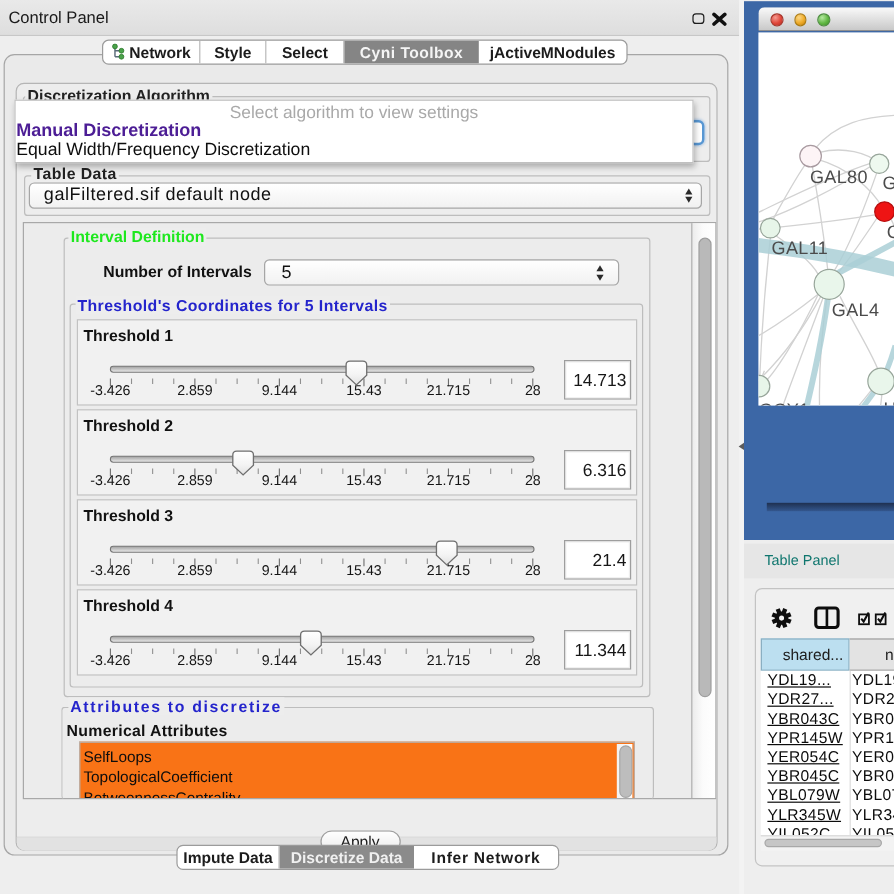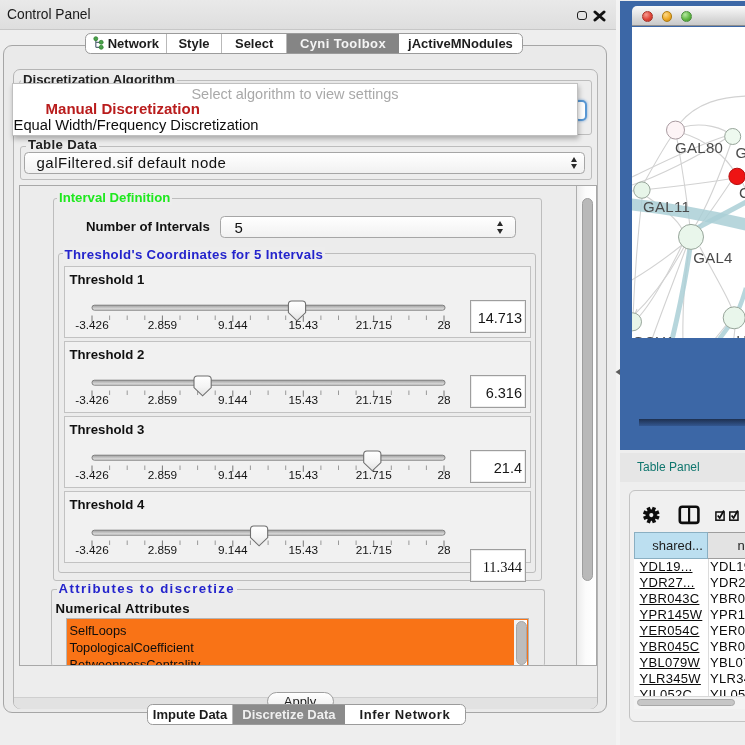--- a/index.html
+++ b/index.html
@@ -79,21 +79,21 @@
     border-right:1px solid #b9b9b9; height:100%; }
   #bottabs .seg:last-child { border-right:none; }
   #bottabs .dark { background:#8b8b8b; color:#f0f0f0; border-right:none; }
 
   
   #popup { left:12px; top:83px; width:566px; height:53px; background:#ffffff;
     border:1px solid #c0c0c0; box-shadow:1px 3px 5px rgba(0,0,0,0.28); }
   #popup .hint { position:absolute; left:0; right:0; top:2px;
     text-align:center; color:#a9a9a9; font-size:14.5px; }
   #popup .i1 { position:absolute; left:0.6px; top:16px; font-size:15px;
-    font-weight:bold; color:#b91c1c;margin-left:32px; }
+    font-weight:bold; color:#4c1d95; }
   #popup .i2 { position:absolute; left:0.6px; top:33px; font-size:14.7px;
     color:#0d0d0d; }
   #focusring { left:574px; top:99.5px; width:12.5px; height:21px;
     background:#ffffff; border:2px solid #5897d3; border-radius:5px;
     box-shadow:0 0 2px 1px rgba(100,155,215,.4); }
 
   
   #netframe { left:619.5px; top:0.8px; width:126px; height:449.4px;
     background:linear-gradient(180deg,#315astreak 0%,#3c67a6 0%); background:#3c67a6; }
   #nettitle { left:631.5px; top:5.8px; width:113.5px; height:20.7px;
@@ -340,21 +340,21 @@
 <text x="27" y="62" text-anchor="middle" font-size="11.8" fill="#141414" font-family="Liberation Sans, sans-serif">-3.426</text>
 <text x="97.4" y="62" text-anchor="middle" font-size="11.8" fill="#141414" font-family="Liberation Sans, sans-serif">2.859</text>
 <text x="167.8" y="62" text-anchor="middle" font-size="11.8" fill="#141414" font-family="Liberation Sans, sans-serif">9.144</text>
 <text x="238.3" y="62" text-anchor="middle" font-size="11.8" fill="#141414" font-family="Liberation Sans, sans-serif">15.43</text>
 <text x="308.7" y="62" text-anchor="middle" font-size="11.8" fill="#141414" font-family="Liberation Sans, sans-serif">21.715</text>
 <text x="379" y="62" text-anchor="middle" font-size="11.8" fill="#141414" font-family="Liberation Sans, sans-serif">28</text>
 <path d="M185.5 37.3 Q185.5 34 188.8 34 L199.4 34 Q202.7 34 202.7 37.3 L202.7 45.6 L194.1 53.8 L185.5 45.6 Z" fill="url(#thg)" stroke="#6f6f6f" stroke-width="1.1"></path>
 </svg>
 <div class="bl">Threshold 4</div>
 </div>
-<div class="abs vbox" style="top:549px;font-family:Liberation Serif, serif;">11.344</div>
+<div class="abs vbox" style="top:525px;">11.344</div>
 
 <div class="abs group" style="left:50.5px; top:588.5px; width:494px; height:77px; border-bottom:none;"></div>
 <div class="abs glabel" style="left:56.5px; top:581px; color:#2424cc; letter-spacing:1.4px;">Attributes to discretize</div>
 <div class="abs" style="left:55.5px; top:600.5px; font-size:13.2px; font-weight:bold; letter-spacing:0.25px; color:#111;">Numerical Attributes</div>
 <div class="abs" style="left:66px; top:617.8px; width:463px; height:47.7px; background:#f97316; border:1px solid #b5b5b5; border-bottom:none; overflow:hidden;">
   <div style="padding:3px 0 0 2.5px; font-size:12.8px; color:#0d0d0d; line-height:17px;">
     SelfLoops<br>TopologicalCoefficient<br>BetweennessCentrality
   </div>
   <div style="position:absolute; right:1px; top:1px; width:13px; height:46px; background:linear-gradient(90deg,#f2f2f2,#ffffff);"></div>
   <div style="position:absolute; right:1.5px; top:2px; width:11px; height:44px; background:#bdbdbd; border:1px solid #a6a6a6; border-radius:6px;"></div>

